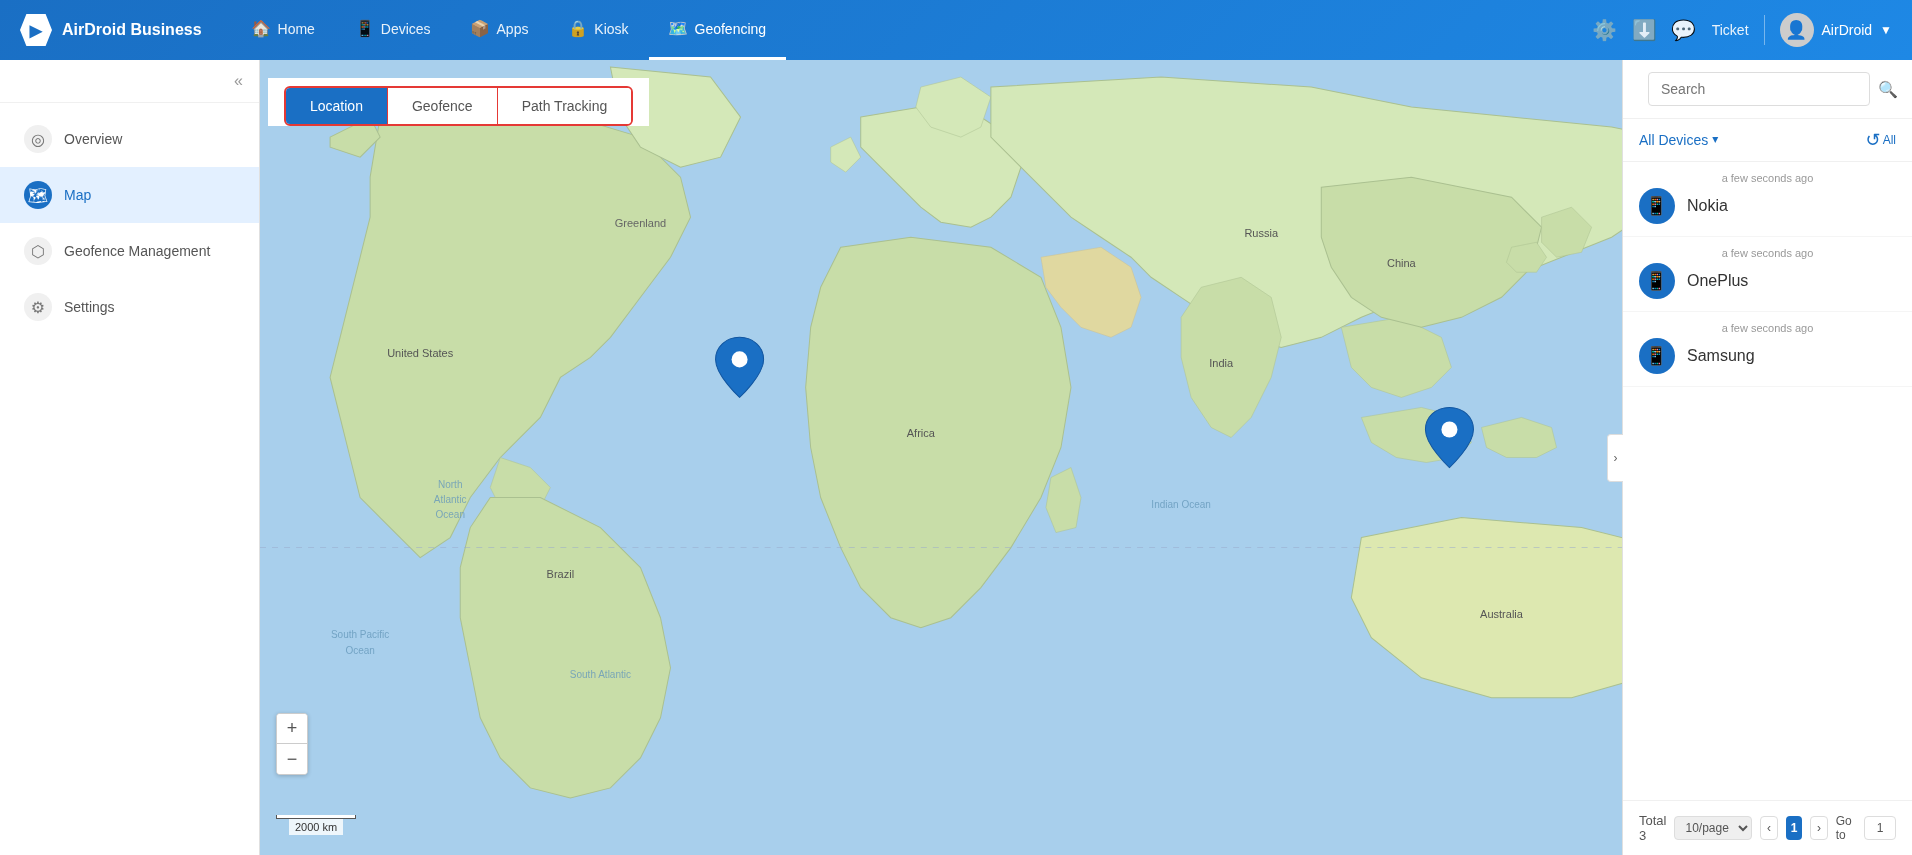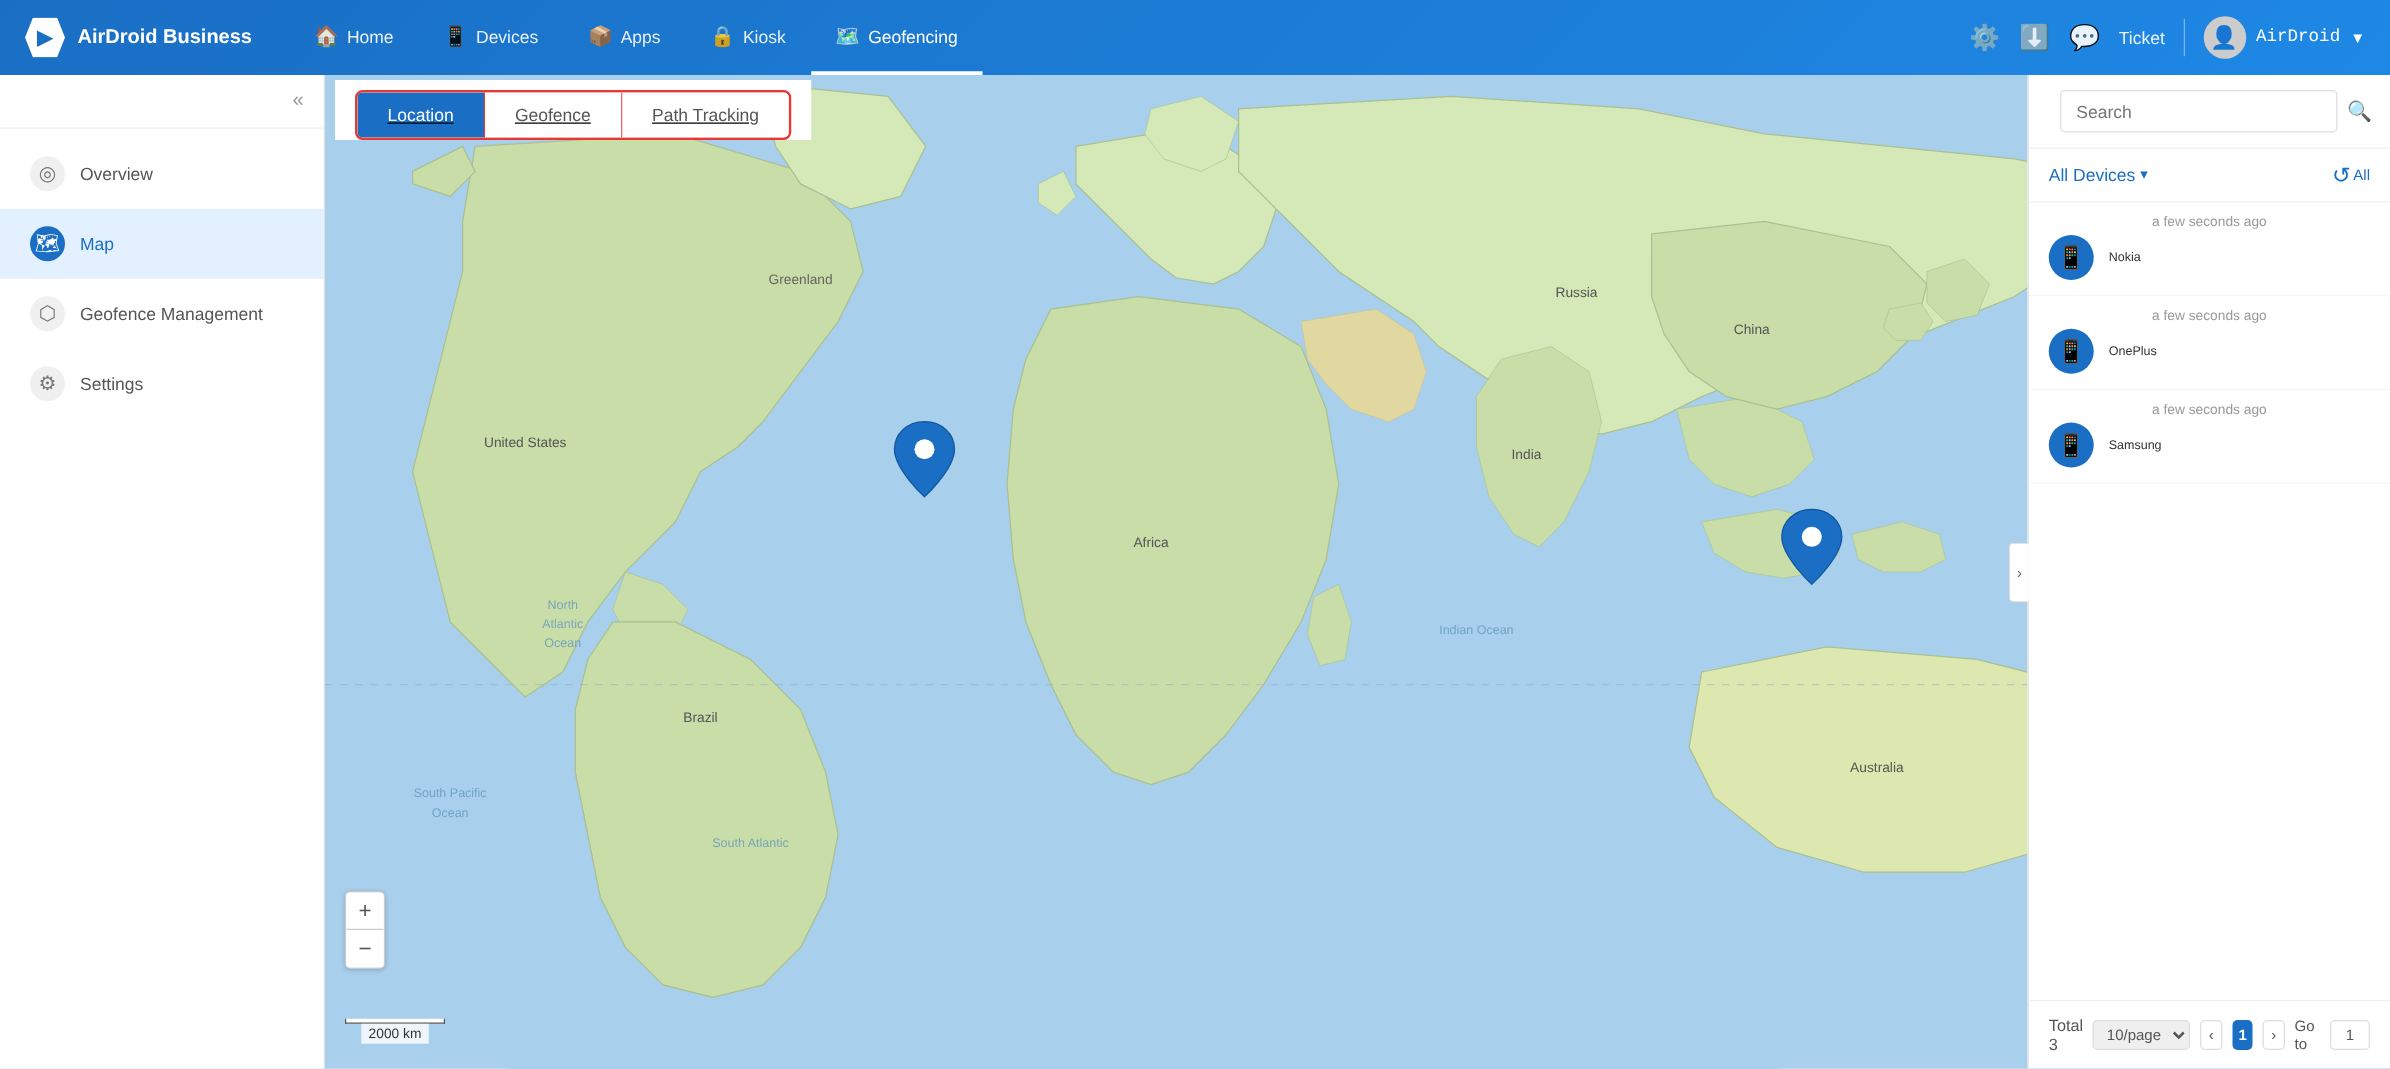--- a/index.html
+++ b/index.html
@@ -76,21 +76,21 @@
       color: white;
     }
     .avatar {
       width: 34px; height: 34px;
       border-radius: 50%;
       background: #ccc;
       overflow: hidden;
       display: flex; align-items: center; justify-content: center;
       font-size: 18px;
     }
-    .user-name { color: white; font-size: 14px; font-family: Liberation Mono, monospace; }
+    .user-name { color: white; font-size: 14px; }
 
     
     .main-container {
       display: flex;
       height: calc(855px - 60px);
     }
 
     
     .sidebar {
       width: 260px;
@@ -154,23 +154,22 @@
 
     
     .tab-bar {
       background: white;
       padding: 8px 16px 0;
       display: flex;
       align-items: center;
       gap: 0;
       z-index: 10;
       position: absolute;
-      top: 4px;
+      top: 18px;
       left: 8px;
-      text-decoration: underline;
     }
     .tab-group {
       display: flex;
       border: 2px solid #e53935;
       border-radius: 6px;
       overflow: hidden;
     }
     .tab-item {
       padding: 10px 24px;
       cursor: pointer;
@@ -340,21 +339,21 @@
     .device-icon {
       width: 36px; height: 36px;
       border-radius: 50%;
       background: #1a6fc4;
       display: flex; align-items: center; justify-content: center;
       color: white;
       font-size: 18px;
       flex-shrink: 0;
     }
     .device-name {
-      font-size: 10px;
+      font-size: 16px;
       color: #333;
       font-weight: 500;
     }
 
     
     .panel-toggle {
       position: absolute;
       left: -16px;
       top: 50%;
       transform: translateY(-50%);

